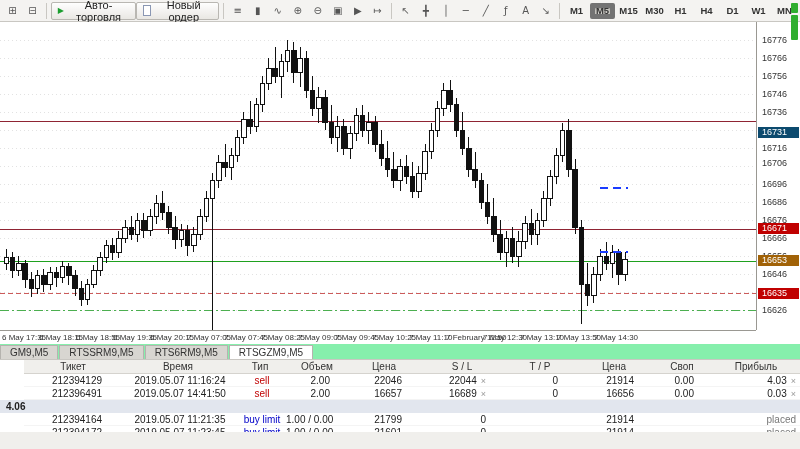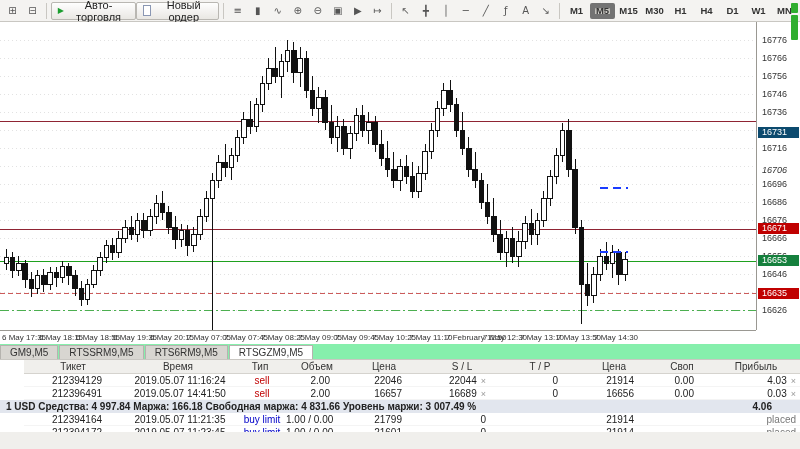--- a/index.html
+++ b/index.html
@@ -385,32 +385,32 @@
         </g>
       </svg>
     <div class="price-axis">
         <div class="pa-label" style="top: 13px;">16776</div>
         <div class="pa-label" style="top: 31px;">16766</div>
         <div class="pa-label" style="top: 49px;">16756</div>
         <div class="pa-label" style="top: 67px;">16746</div>
         <div class="pa-label" style="top: 85px;">16736</div>
         <div class="pa-label" style="top: 103px;">16726</div>
         <div class="pa-label" style="top: 121px;">16716</div>
-        <div class="pa-label" style="top: 143px; font-style: italic;">16706</div>
+        <div class="pa-label" style="top: 136px;">16706</div>
         <div class="pa-label" style="top: 157px;">16696</div>
         <div class="pa-label" style="top: 175px;">16686</div>
         <div class="pa-label" style="top: 193px;">16676</div>
         <div class="pa-label" style="top: 211px;">16666</div>
         <div class="pa-label" style="top: 229px;">16656</div>
         <div class="pa-label" style="top: 247px;">16646</div>
         <div class="pa-label" style="top: 265px;">16636</div>
         <div class="pa-label" style="top: 283px;">16626</div>
         <div class="pa-tag" style="top: 105px; background: #0c4a6e;">16731</div>
         <div class="pa-tag" style="top: 201px; background: rgb(192, 0, 0);">16671</div>
-        <div class="pa-tag" style="top: 233.4px; background: #15803d;">16653</div>
+        <div class="pa-tag" style="top: 233.4px; background: #a16207;">16653</div>
         <div class="pa-tag" style="top: 265.8px; background: rgb(192, 0, 0);">16635</div>
       </div>
     <div class="time-axis">
         <span class="ta-label" style="left: 2px;">6 May 17:35</span>
         <span class="ta-label" style="left: 39px;">6 May 18:15</span>
         <span class="ta-label" style="left: 76px;">6 May 18:55</span>
         <span class="ta-label" style="left: 113px;">6 May 19:35</span>
         <span class="ta-label" style="left: 150px;">6 May 20:15</span>
         <span class="ta-label" style="left: 187px;">7 May 07:05</span>
         <span class="ta-label" style="left: 224px;">7 May 07:45</span>
@@ -466,21 +466,20 @@
           <span class="c-l type-sell">sell</span>
           <span class="c-r">2.00</span>
           <span class="c-r">16657</span>
           <span class="c-r">16689<i class="xmark">×</i></span>
           <span class="c-r">0</span>
           <span class="c-r">16656</span>
           <span class="c-r">0.00</span>
           <span class="c-r profit">0.03<i class="xmark">×</i></span>
         </div>
         <div class="t-balance">
-          <span>1 USD  Средства: 4 997.84  Маржа: 166.18  Свободная маржа: 4 831.66  Уровень маржи: 3 007.49 %</span>
           <span class="bal-profit">4.06</span>
         </div>
         <div class="t-row">
           <span class="c-l pad8">212394164</span>
           <span class="c-l">2019.05.07 11:21:35</span>
           <span class="c-l type-buy">buy limit</span>
           <span class="c-r">1.00 / 0.00</span>
           <span class="c-r">21799</span>
           <span class="c-r">0</span>
           <span class="c-r"></span>

